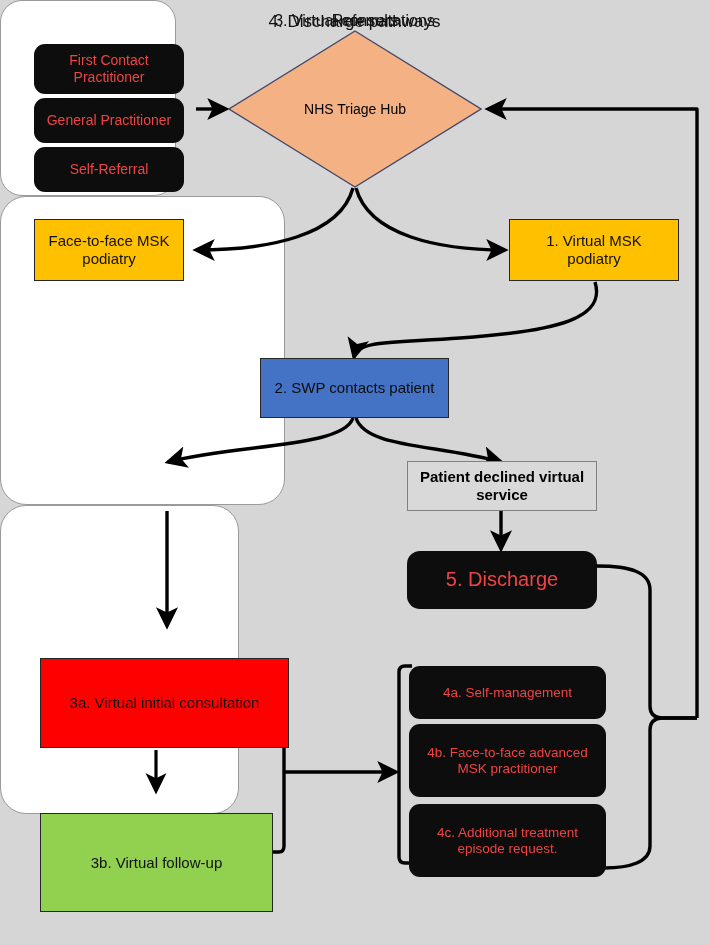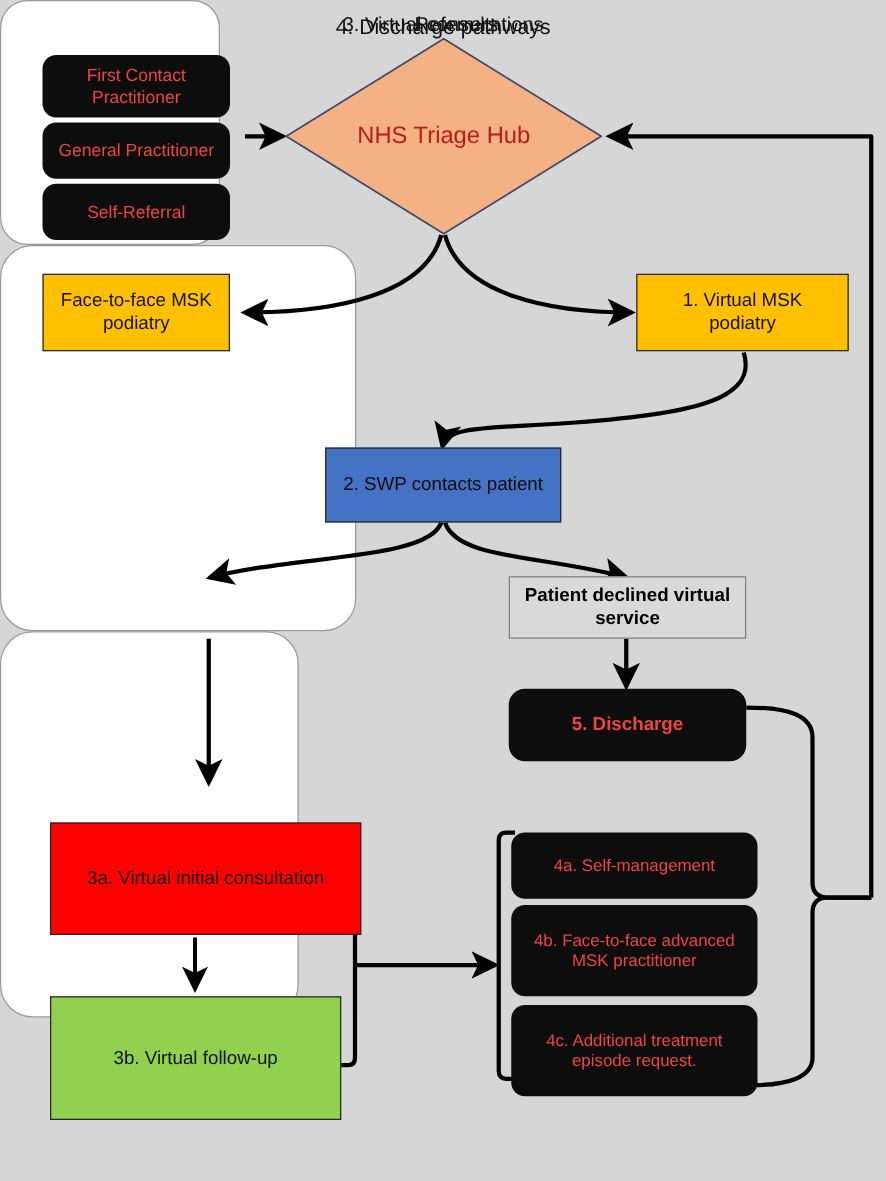--- a/index.html
+++ b/index.html
@@ -55,52 +55,51 @@
   }
   
   .black-pill {
     background: #0d0d0d;
     color: #ef4444;
     border-radius: 11px;
     font-size: 14.5px;
   }
   .black-pill.big {
     border-radius: 13px;
-    font-size: 15px;
-    font-weight: bold;
+    font-size: 20px;
   }
   
   .rect {
     border: 1px solid #262626;
     color: #121212;
     font-size: 15px;
   }
   .orange { background: #ffc000; }
   .blue   { background: #4472c4; }
   .red    { background: #ff0000; }
-  .green  { background: #92d050; }
+  .green  { background: #92d050; margin-top: 16px; }
   .grayed {
     background: #d9d9d9;
     border: 1px solid #808080;
     font-weight: bold;
     font-size: 15px;
   }
   
   .diamond-wrap {
     position: absolute;
     z-index: 2;
   }
   .diamond-wrap svg { display: block; }
   .diamond-label {
     position: absolute;
     left: 0; right: 0; top: 50%;
     transform: translateY(-50%);
     text-align: center;
-    font-size: 19px;
-    color: #b91c1c;
+    font-size: 14px;
+    color: #000000;
   }
 </style>
 </head>
 <body>
 
 <div id="canvas">
 
   <svg id="edges" viewBox="0 0 709 945" width="709" height="945">
     <defs>
       <marker id="arrow" viewBox="0 0 12 12" refX="9.2" refY="6" markerWidth="7.2" markerHeight="7.2" orient="auto-start-reverse">

